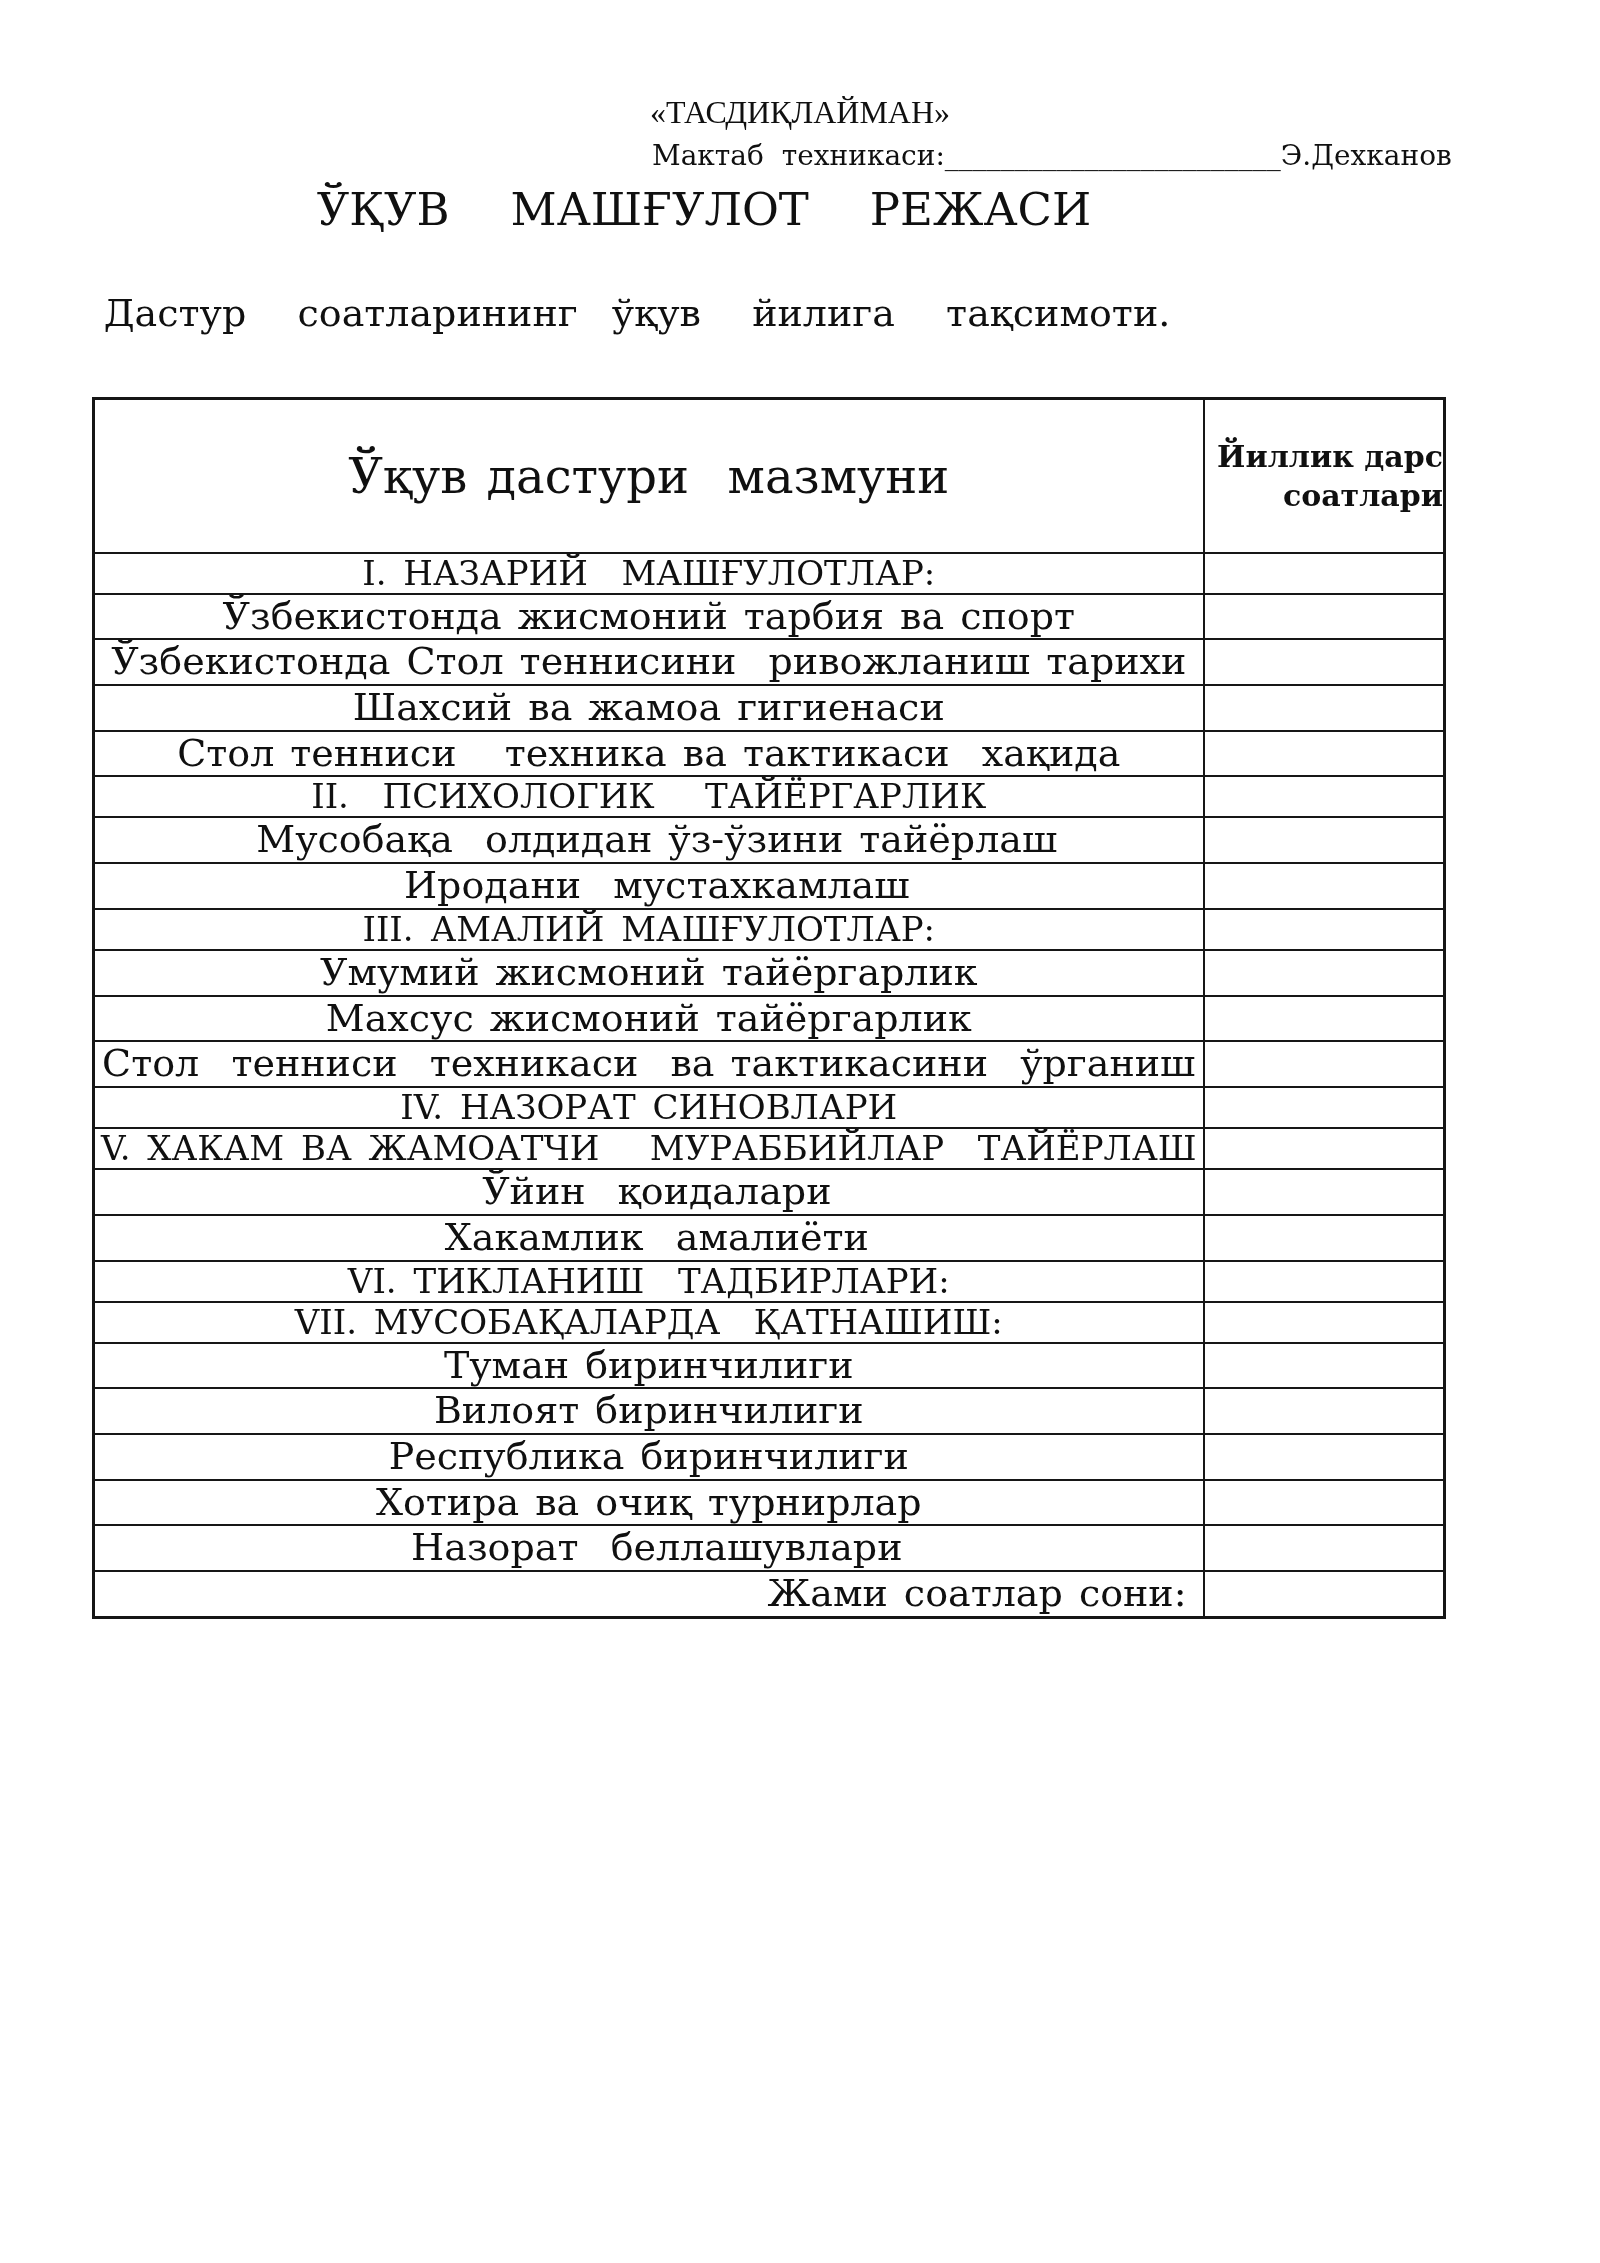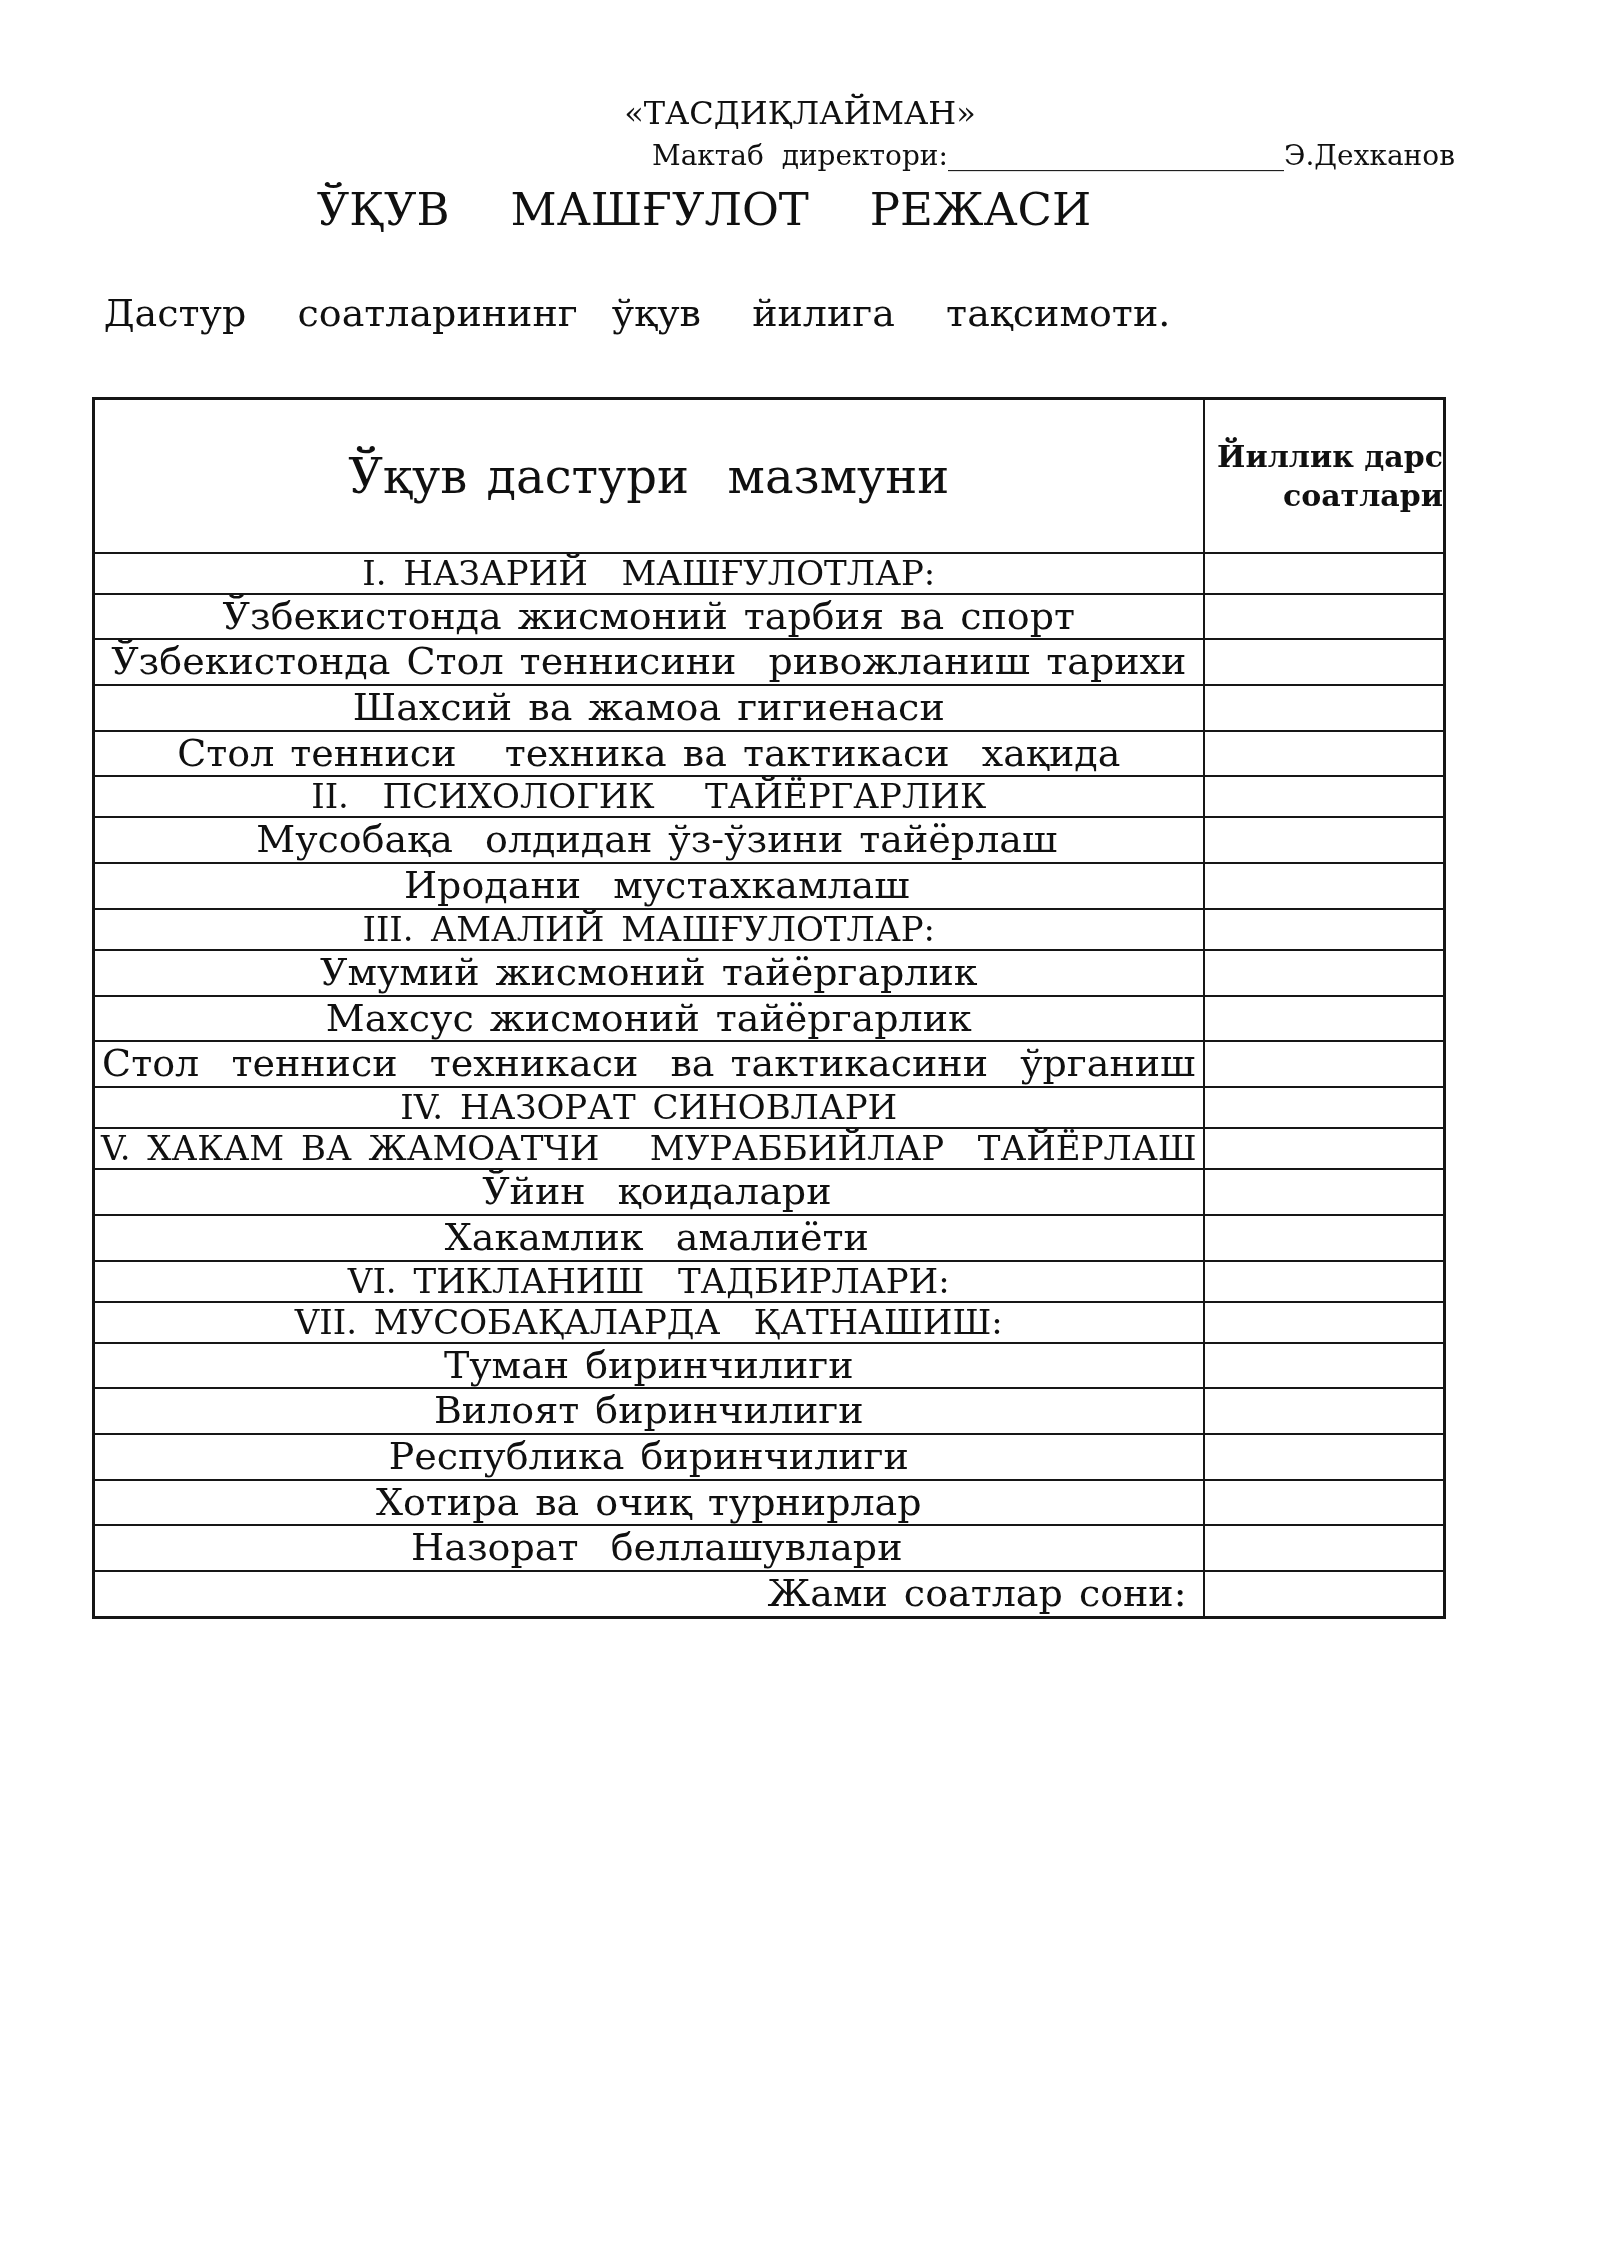--- a/index.html
+++ b/index.html
@@ -16,20 +16,21 @@
     -webkit-font-smoothing: antialiased;
   }
   .approval {
     position: absolute;
     top: 94px;
     left: 0;
     width: 1600px;
     text-align: center;
     font-size: 32px;
     white-space: pre-wrap;
+    font-family: Liberation Serif, serif;
   }
   .director {
     position: absolute;
     top: 139px;
     left: 652px;
     font-size: 28px;
     white-space: pre-wrap;
   }
   .title {
     position: absolute;
@@ -96,21 +97,21 @@
   td.label.a-left   { text-align: center; }
   td.label.a-center { text-align: center; }
   td.label.a-right  { text-align: right; padding-right: 16px; }
   td.hours { text-align: center; font-size: 38px; }
 </style>
 </head>
 <body>
 
 <div class="approval">«ТАСДИҚЛАЙМАН»</div>
 
-<div class="director">Мактаб  директори:________________________Э.Дехканов</div>
+<div class="director">Мактаб  техникаси:________________________Э.Дехканов</div>
 
 <h1 class="title">ЎҚУВ   МАШҒУЛОТ   РЕЖАСИ</h1>
 
 <div class="subtitle">Дастур   соатларининг  ўқув   йилига   тақсимоти.</div>
 
 <table class="plan">
   <colgroup>
       <col class="c1">
       <col class="c2">
     </colgroup>

